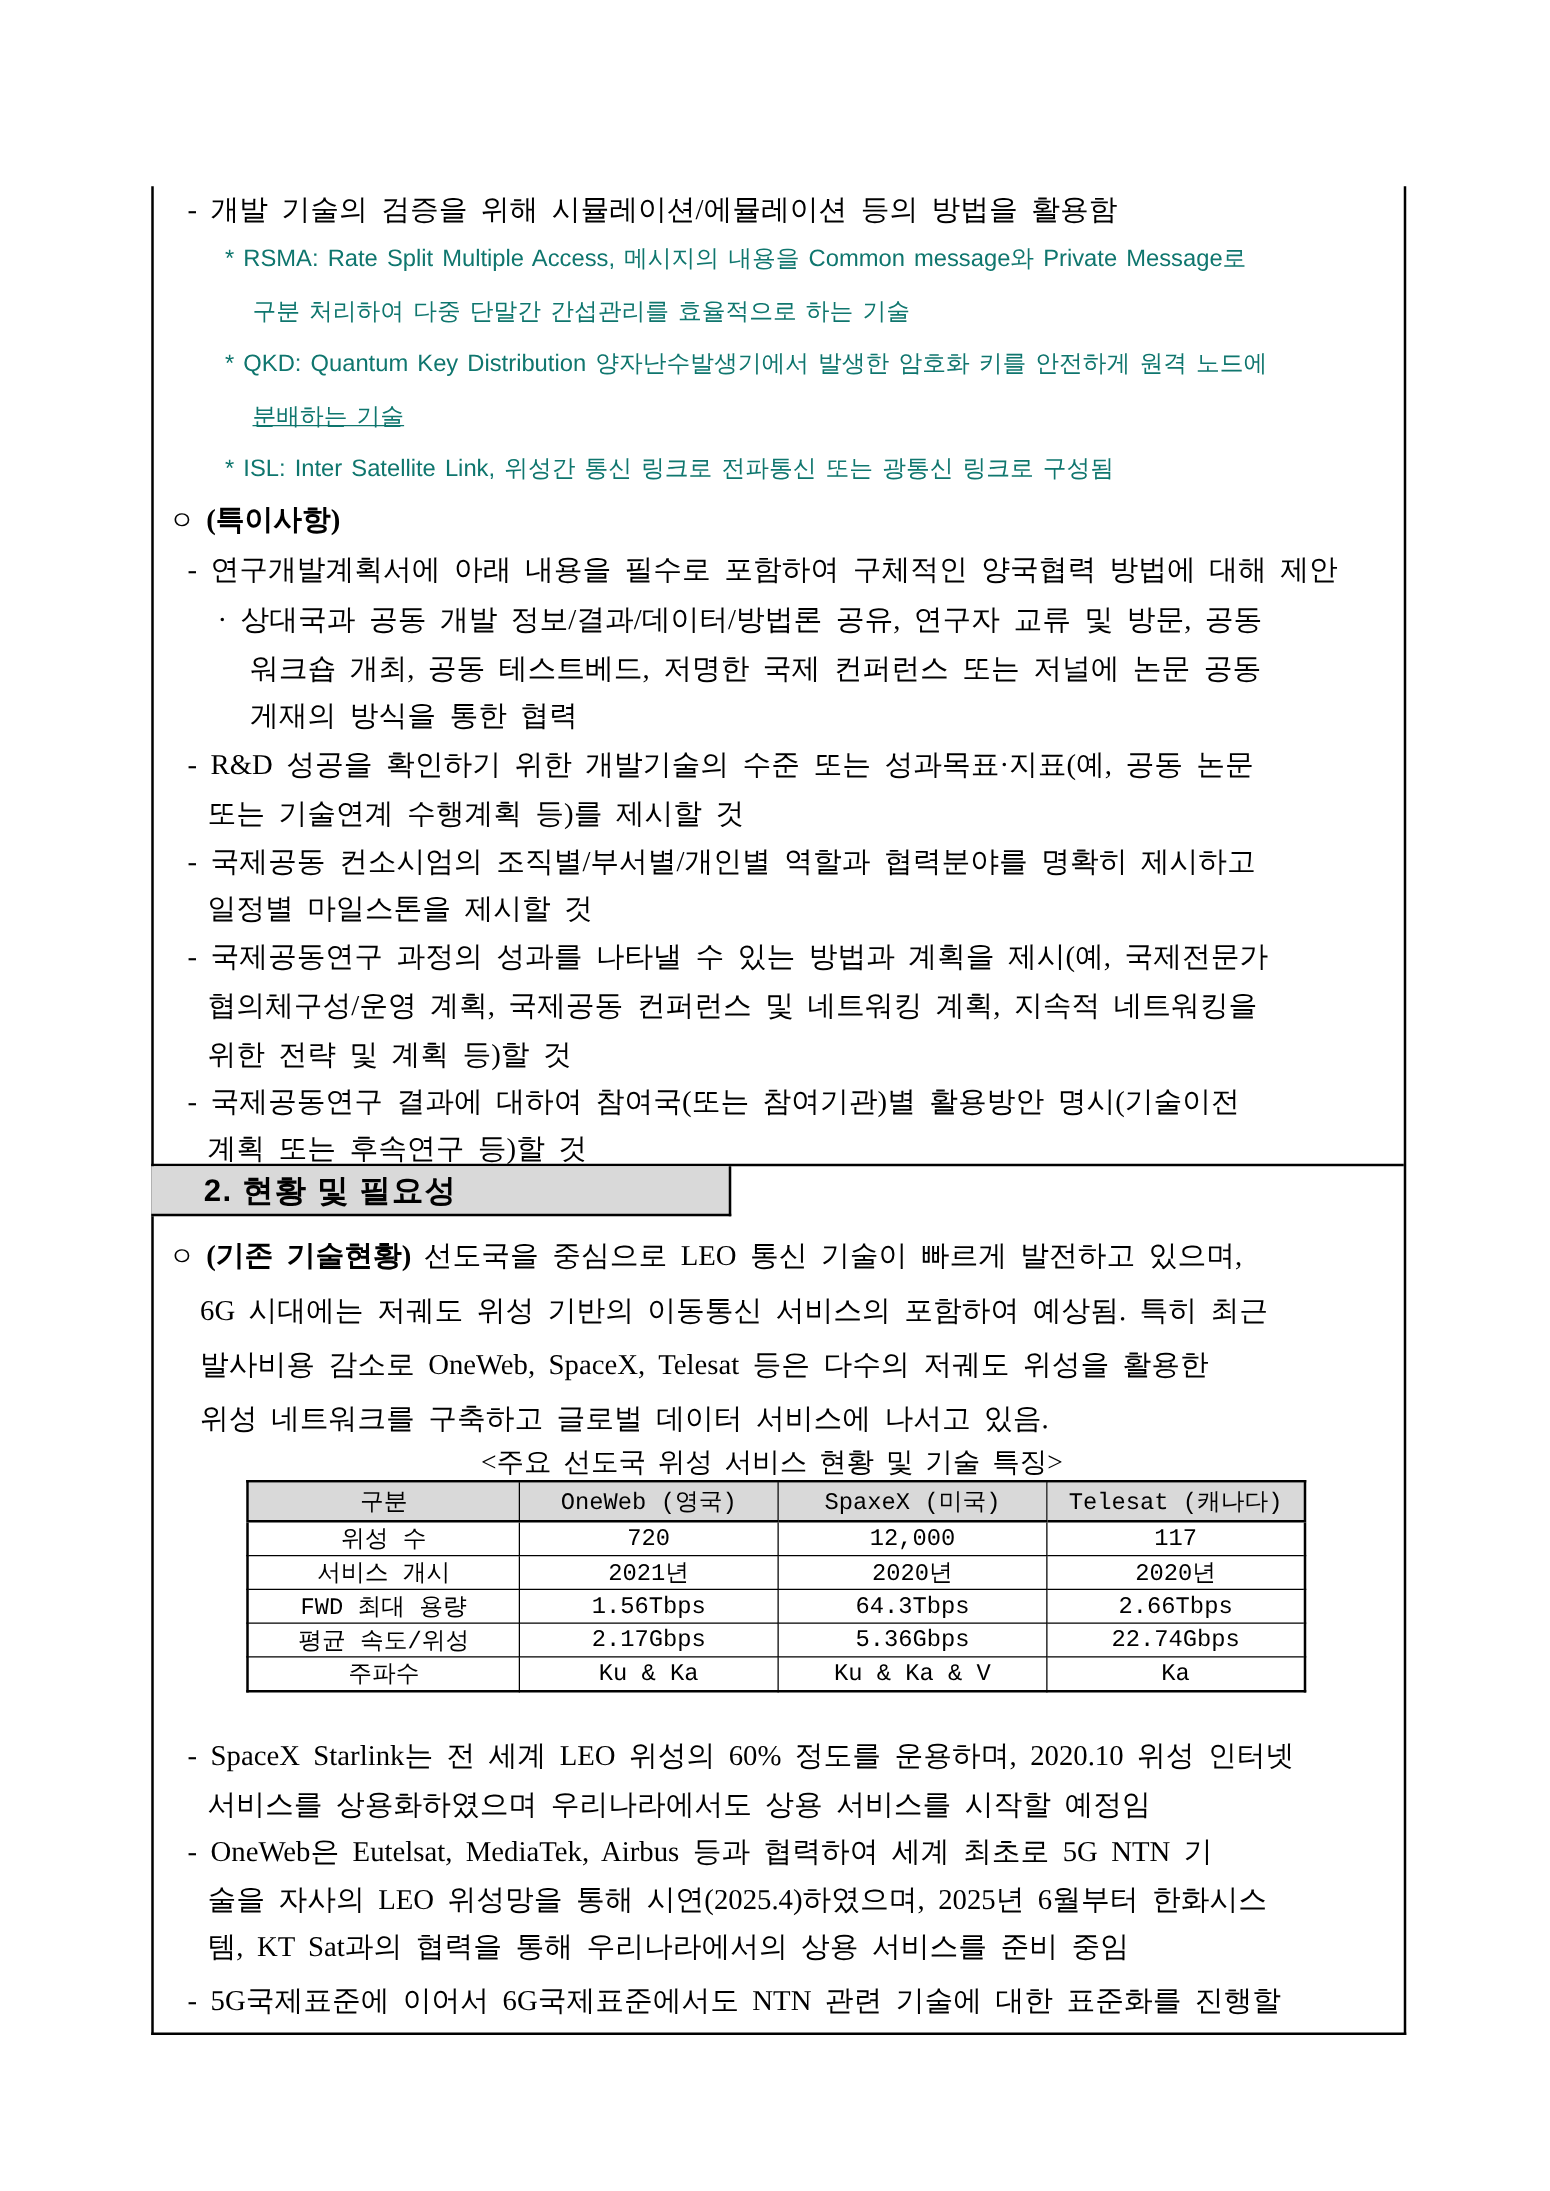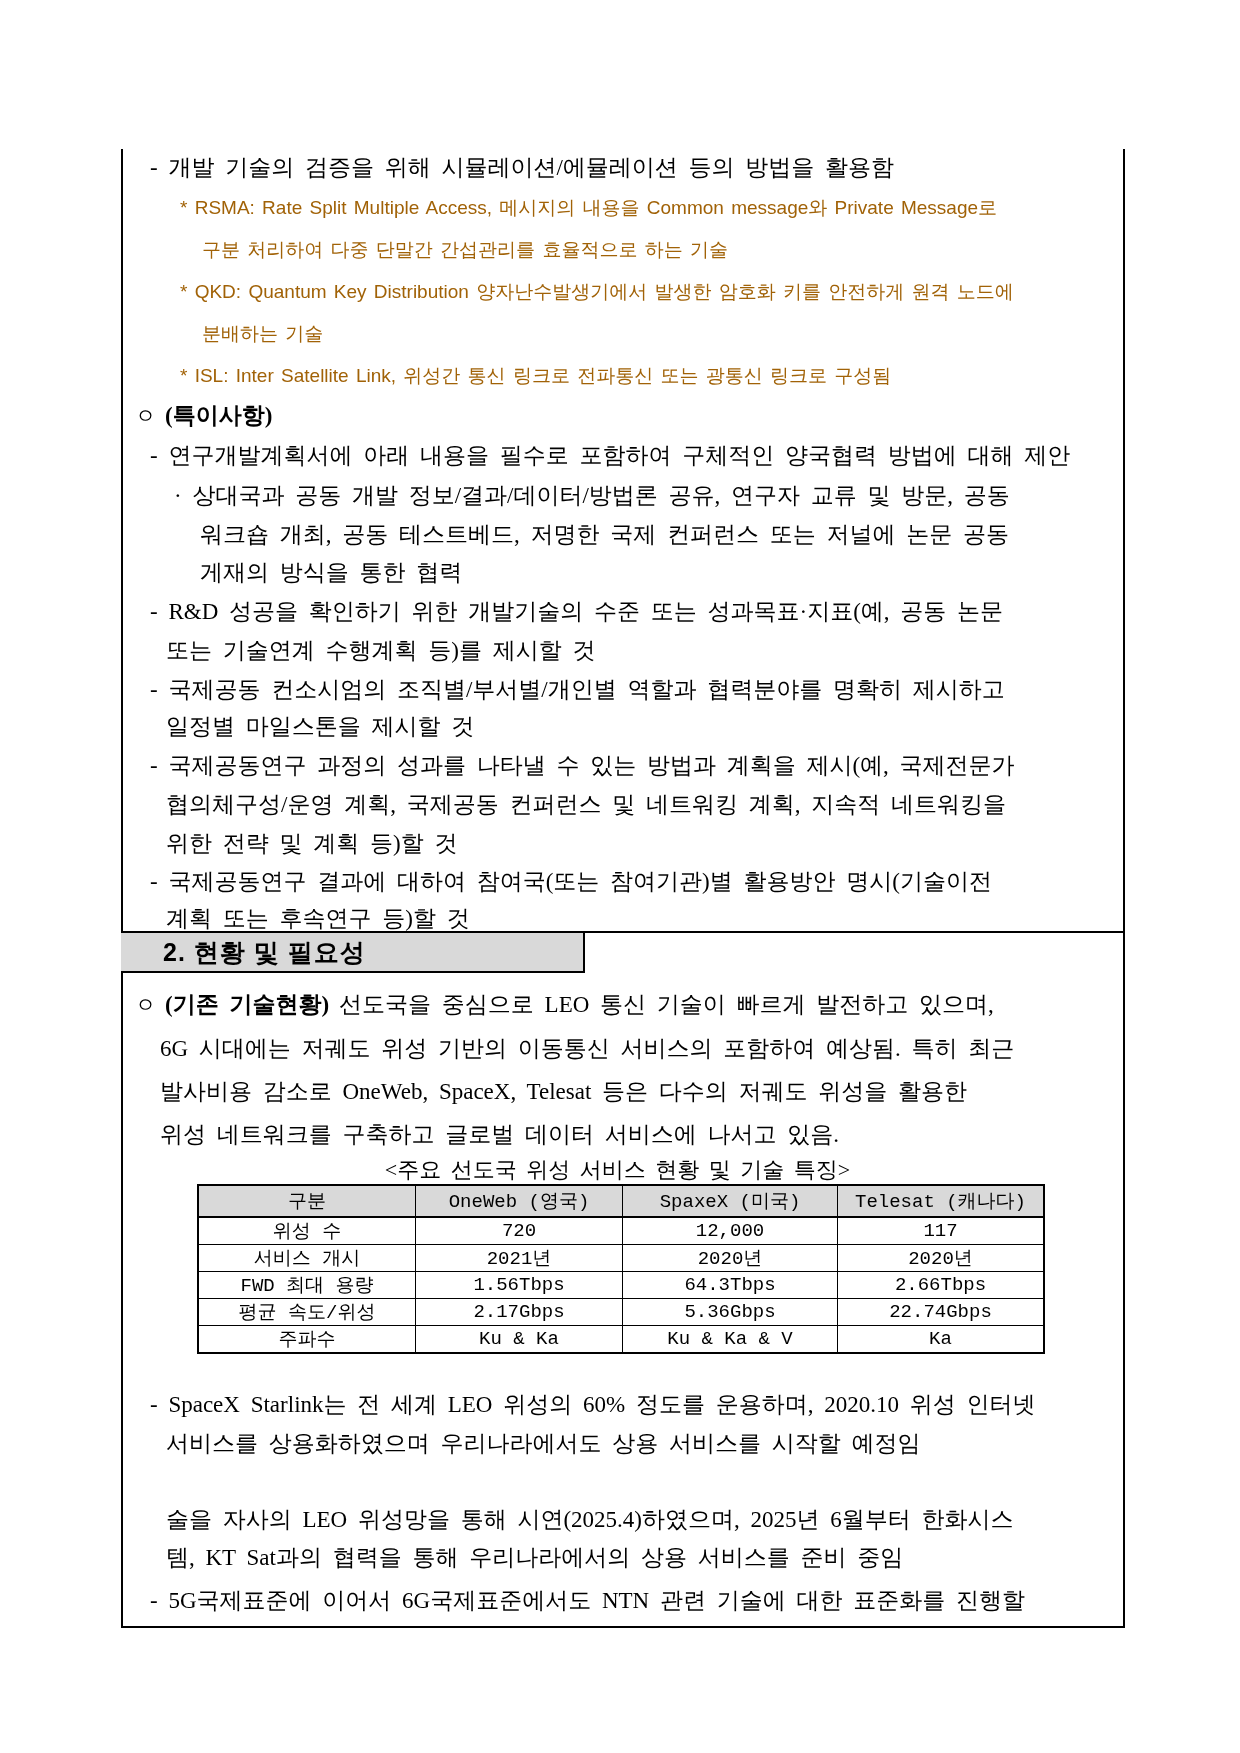--- a/index.html
+++ b/index.html
@@ -7,21 +7,21 @@
         font-family:"Liberation Serif","DejaVu Serif",serif;color:#000;}
   .content-box{position:absolute;left:121px;top:149px;width:1000px;height:1477px;
         border-left:2px solid #000;border-right:2px solid #000;border-bottom:2px solid #000;}
   .row-divider{position:absolute;left:121px;top:931px;width:1002px;height:0;border-top:2px solid #000;}
   .sec2-box{position:absolute;left:121px;top:933px;width:434px;height:38px;background:#d9d9d9;
         border-right:2px solid #000;border-bottom:2px solid #000;display:flex;align-items:center;padding-left:28px;}
   .sec2-box span{font-family:"Liberation Sans","DejaVu Sans",sans-serif;font-weight:bold;
         font-size:25px;padding-left:14px;letter-spacing:1px;}
   .ln{position:absolute;white-space:nowrap;font-size:23px;line-height:26px;word-spacing:5px;}
   .fn{position:absolute;white-space:nowrap;font-family:"Liberation Sans","DejaVu Sans",sans-serif;
-        font-size:19px;line-height:22px;word-spacing:2px;color:#a16207;text-align:center;}
+        font-size:19px;line-height:22px;word-spacing:2px;color:#0f766e;text-align:center;}
   .marker{display:inline-block;margin-right:9px;font-size:21px;}
   .boldlab{font-weight:bold;margin-right:10px;}
   .caption{position:absolute;left:197px;top:1155px;width:841px;text-align:center;
         font-size:22px;word-spacing:4px;white-space:nowrap;}
   table.sat{position:absolute;left:197px;top:1184px;width:841px;border-collapse:collapse;
         table-layout:fixed;font-family:Liberation Mono, monospace;font-size:19px;}
   table.sat td,table.sat th{border:1px solid #000;text-align:center;vertical-align:middle;
         padding:0;overflow:hidden;}
   table.sat{border:2px solid #000;}
   table.sat tr.hd td{background:#d9d9d9;height:30px;border-bottom:2px solid #000;font-size:19px;}
@@ -33,21 +33,21 @@
 
 <div class="page">
 
   <div class="content-box"></div>
 
   <div class="ln" style="top:155px;left:150px;">- 개발 기술의 검증을 위해 시뮬레이션/에뮬레이션 등의 방법을 활용함</div>
 
   <div class="fn" style="top:197px;left:180px;">* RSMA: Rate Split Multiple Access, 메시지의 내용을 Common message와 Private Message로</div>
   <div class="fn" style="top:239px;left:202px;">구분 처리하여 다중 단말간 간섭관리를 효율적으로 하는 기술</div>
   <div class="fn" style="top:281px;left:180px;">* QKD: Quantum Key Distribution 양자난수발생기에서 발생한 암호화 키를 안전하게 원격 노드에</div>
-  <div class="fn" style="top:323px;left:202px;">분배하는 기술</div>
+  <div class="fn" style="top:323px;left:202px;text-decoration:underline;">분배하는 기술</div>
   <div class="fn" style="top:365px;left:180px;">* ISL: Inter Satellite Link, 위성간 통신 링크로 전파통신 또는 광통신 링크로 구성됨</div>
 
   <div class="ln" style="top:403px;left:135px;">
     <span class="marker">ㅇ</span><span class="boldlab">(특이사항)</span>
   </div>
 
   <div class="ln" style="top:443px;left:150px;">- 연구개발계획서에 아래 내용을 필수로 포함하여 구체적인 양국협력 방법에 대해 제안</div>
   <div class="ln" style="top:483px;left:174px;">· 상대국과 공동 개발 정보/결과/데이터/방법론 공유, 연구자 교류 및 방문, 공동</div>
   <div class="ln" style="top:522px;left:200px;">워크숍 개최, 공동 테스트베드, 저명한 국제 컨퍼런스 또는 저널에 논문 공동</div>
   <div class="ln" style="top:560px;left:200px;">게재의 방식을 통한 협력</div>
@@ -111,17 +111,18 @@
       <td>주파수</td>
       <td>Ku &amp; Ka</td>
       <td>Ku &amp; Ka &amp; V</td>
       <td>Ka</td>
     </tr>
   </tbody>
     </table>
 
   <div class="ln" style="top:1392px;left:150px;">- SpaceX Starlink는 전 세계 LEO 위성의 60% 정도를 운용하며, 2020.10 위성 인터넷</div>
   <div class="ln" style="top:1431px;left:166px;">서비스를 상용화하였으며 우리나라에서도 상용 서비스를 시작할 예정임</div>
+  <div class="ln" style="top:1469px;left:150px;">- OneWeb은 Eutelsat, MediaTek, Airbus 등과 협력하여 세계 최초로 5G NTN 기</div>
   <div class="ln" style="top:1507px;left:166px;">술을 자사의 LEO 위성망을 통해 시연(2025.4)하였으며, 2025년 6월부터 한화시스</div>
   <div class="ln" style="top:1545px;left:166px;">템, KT Sat과의 협력을 통해 우리나라에서의 상용 서비스를 준비 중임</div>
   <div class="ln" style="top:1588px;left:150px;">- 5G국제표준에 이어서 6G국제표준에서도 NTN 관련 기술에 대한 표준화를 진행할</div>
 
 </div>
 
 </body></html>

